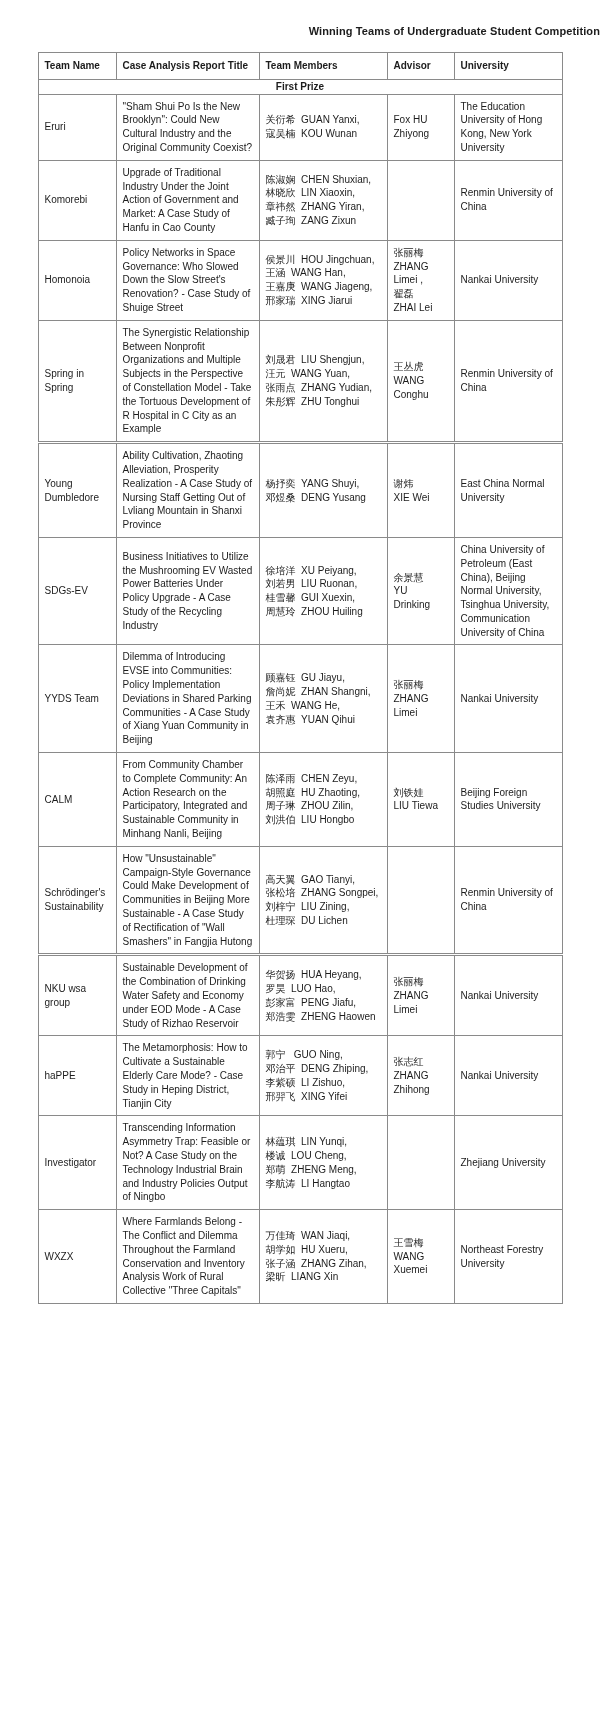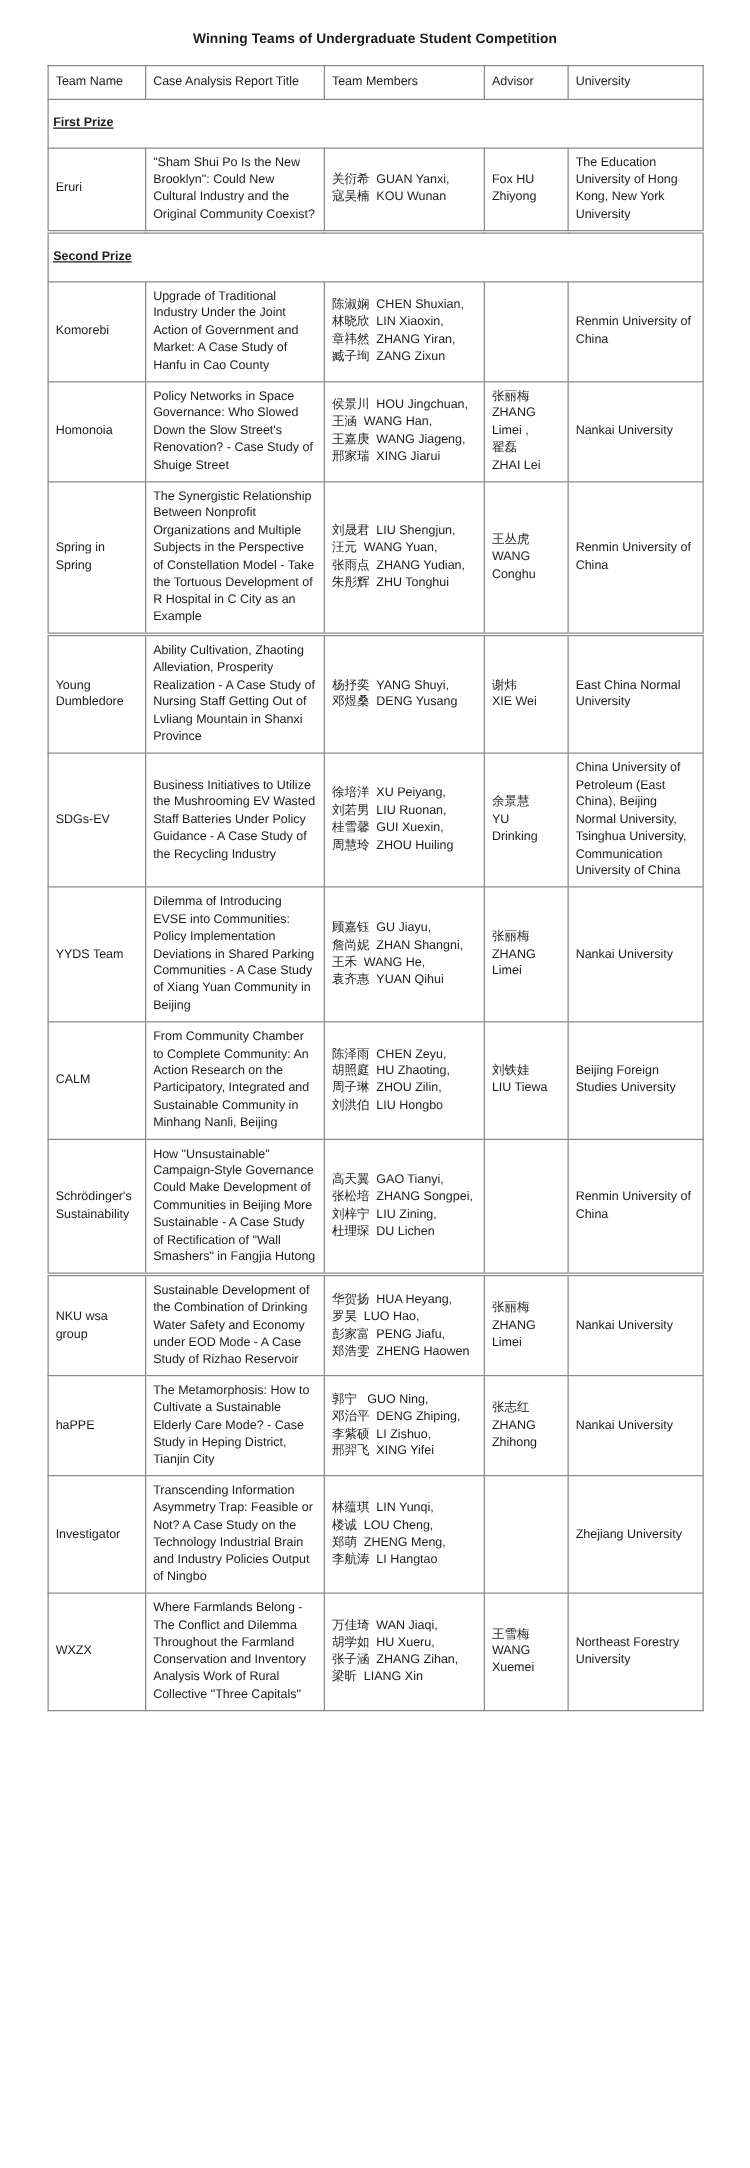--- a/index.html
+++ b/index.html
@@ -6,49 +6,48 @@
   body{
     width:600px;
     min-height:1734px;
     font-family:"Liberation Sans","DejaVu Sans",sans-serif;
     color:#1c1c1c;
     -webkit-font-smoothing:antialiased;
   }
   .doc-title{
     font-size:11px;
     font-weight:bold;
-    text-align:center;
+    text-align:right;
     margin:25px 0 15px 0;
     letter-spacing:0.1px;
   }
   table.awards-table{
     border-collapse:collapse;
     table-layout:fixed;
     width:524px;
     margin:0 auto;
   }
   .awards-table th,
   .awards-table td{
     border:1px solid #8a8a8a;
     font-size:10px;
     line-height:1.38;
     vertical-align:middle;
     padding:5px 6px;
     word-wrap:break-word;
   }
   .awards-table th{
     text-align:left;
-    font-weight:normal;
+    font-weight:bold;
     padding:6px 6px;
   }
   tr.section-row td{
-    text-align:left;
+    text-align:center;
     font-weight:bold;
-    padding:12px 4px;
-    text-decoration:underline;
+    padding:0 4px;
   }
   tr.section-row .sec-sub{
     font-weight:normal;
   }
   
   tr.sep-top th, tr.sep-top td{
     border-top:3px double #8a8a8a;
   }
   td.c-members, td.c-advisor{
     white-space:pre-wrap;
@@ -87,23 +86,20 @@
       </tr>
       <tr>
         <td class="c-team">Eruri</td>
         <td class="c-title">"Sham Shui Po Is the New Brooklyn": Could New Cultural Industry and the Original Community Coexist?</td>
         <td class="c-members">关衍希  GUAN Yanxi,
 寇吴楠  KOU Wunan</td>
         <td class="c-advisor">Fox HU Zhiyong</td>
         <td class="c-univ">The Education University of Hong Kong, New York University</td>
       </tr>
 
-      <tr class="section-row sep-top">
-        <td colspan="5">Second Prize</td>
-      </tr>
       <tr>
         <td class="c-team">Komorebi</td>
         <td class="c-title">Upgrade of Traditional Industry Under the Joint Action of Government and Market: A Case Study of Hanfu in Cao County</td>
         <td class="c-members">陈淑娴  CHEN Shuxian,
 林晓欣  LIN Xiaoxin,
 章祎然  ZHANG Yiran,
 臧子珣  ZANG Zixun</td>
         <td class="c-advisor"></td>
         <td class="c-univ">Renmin University of China</td>
       </tr>
@@ -137,21 +133,21 @@
         <td class="c-team">Young Dumbledore</td>
         <td class="c-title">Ability Cultivation, Zhaoting Alleviation, Prosperity Realization - A Case Study of Nursing Staff Getting Out of Lvliang Mountain in Shanxi Province</td>
         <td class="c-members">杨抒奕  YANG Shuyi,
 邓煜桑  DENG Yusang</td>
         <td class="c-advisor">谢炜
 XIE Wei</td>
         <td class="c-univ">East China Normal University</td>
       </tr>
       <tr>
         <td class="c-team">SDGs-EV</td>
-        <td class="c-title">Business Initiatives to Utilize the Mushrooming EV Wasted Staff Batteries Under Policy Guidance - A Case Study of the Recycling Industry</td>
+        <td class="c-title">Business Initiatives to Utilize the Mushrooming EV Wasted Power Batteries Under Policy Upgrade - A Case Study of the Recycling Industry</td>
         <td class="c-members">徐培洋  XU Peiyang,
 刘若男  LIU Ruonan,
 桂雪馨  GUI Xuexin,
 周慧玲  ZHOU Huiling</td>
         <td class="c-advisor">余景慧
 YU
 Drinking</td>
         <td class="c-univ">China University of Petroleum (East China), Beijing Normal University, Tsinghua University, Communication University of China</td>
       </tr>
       <tr>

